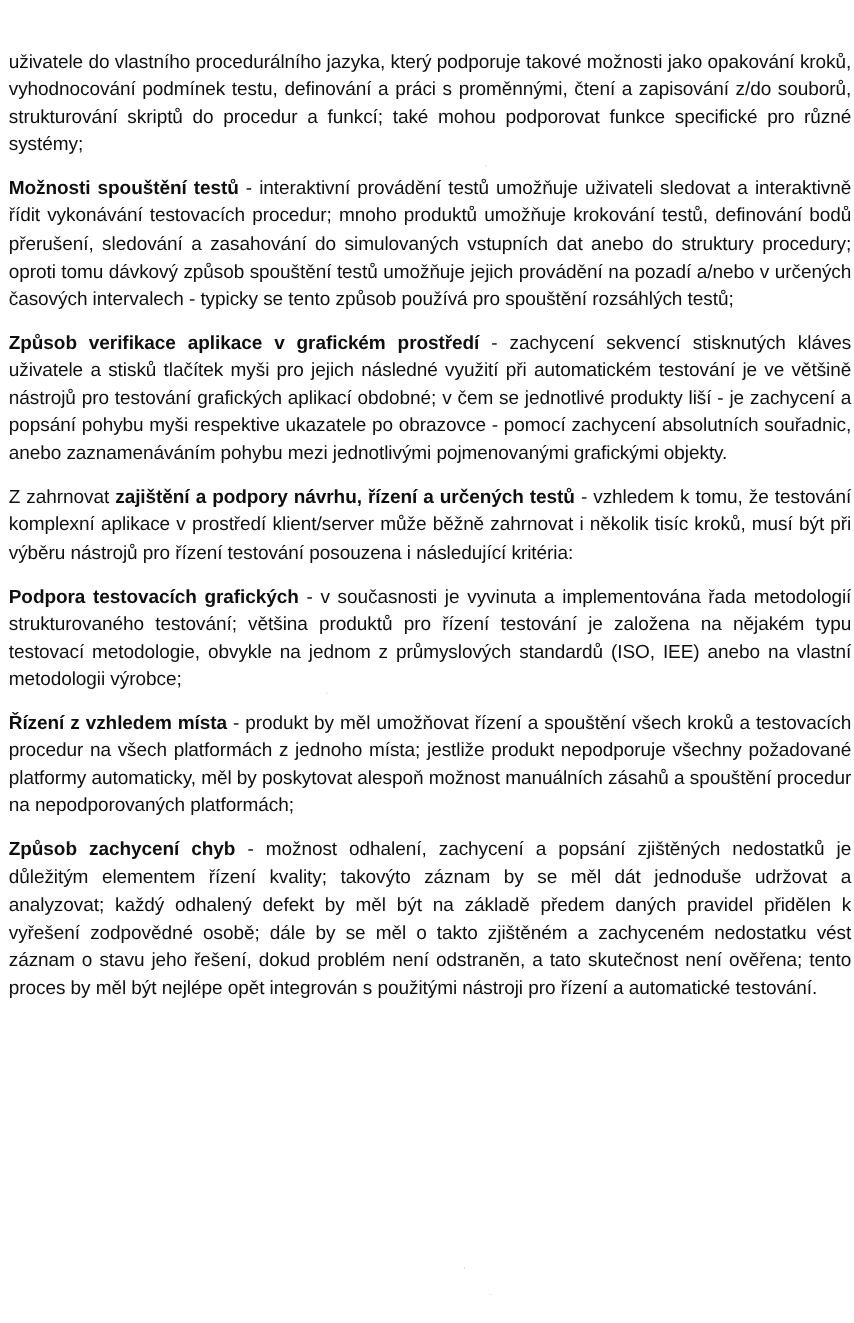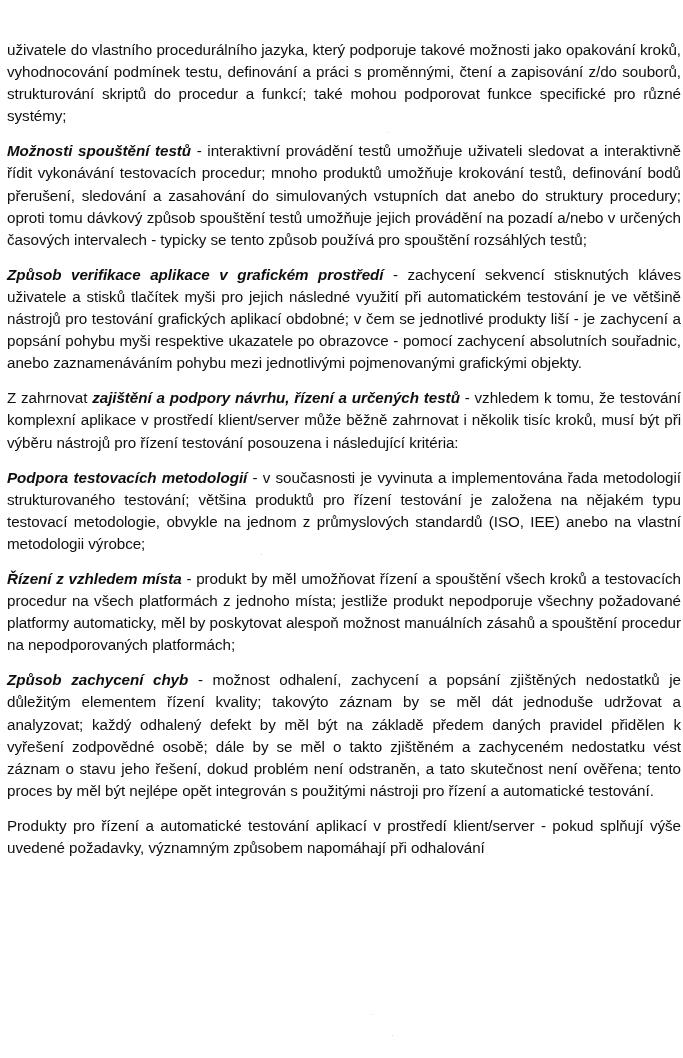--- a/index.html
+++ b/index.html
@@ -38,21 +38,20 @@
     text-justify: inter-word;
   }
   p.para:last-child {
     margin-bottom: 0;
   }
   
   p.para.clipped {
     margin-bottom: 0;
   }
   .lead {
-    font-style: italic;
     font-weight: 600;
   }
   .run {
     font-style: normal;
   }
   
   .speckle {
     position: absolute;
     pointer-events: none;
     background: #8d8d8d;
@@ -69,28 +68,27 @@
   <div class="doc-body">
 
     <p class="para"><span class="run">uživatele do vlastního procedurálního jazyka, který podporuje takové možnosti jako opakování kroků, vyhodnocování podmínek testu, definování a práci s proměnnými, čtení a zapisování z/do souborů, strukturování skriptů do procedur a funkcí; také mohou podporovat funkce specifické pro různé systémy;</span></p>
 
     <p class="para"><span class="lead">Možnosti spouštění testů</span><span class="run"> - interaktivní provádění testů umožňuje uživateli sledovat a interaktivně řídit vykonávání testovacích procedur; mnoho produktů umožňuje krokování testů, definování bodů přerušení, sledování a zasahování do simulovaných vstupních dat anebo do struktury procedury; oproti tomu dávkový způsob spouštění testů umožňuje jejich provádění na pozadí a/nebo v určených časových intervalech - typicky se tento způsob používá pro spouštění rozsáhlých testů;</span></p>
 
     <p class="para"><span class="lead">Způsob verifikace aplikace v grafickém prostředí</span><span class="run"> - zachycení sekvencí stisknutých kláves uživatele a stisků tlačítek myši pro jejich následné využití při automatickém testování je ve většině nástrojů pro testování grafických aplikací obdobné; v čem se jednotlivé produkty liší - je zachycení a popsání pohybu myši respektive ukazatele po obrazovce - pomocí zachycení absolutních souřadnic, anebo zaznamenáváním pohybu mezi jednotlivými pojmenovanými grafickými objekty.</span></p>
 
     <p class="para"><span class="run">Z zahrnovat </span><span class="lead">zajištění a podpory návrhu, řízení a určených testů</span><span class="run"> - vzhledem k tomu, že testování komplexní aplikace v prostředí klient/server může běžně zahrnovat i několik tisíc kroků, musí být při výběru nástrojů pro řízení testování posouzena i následující kritéria:</span></p>
 
-    <p class="para"><span class="lead">Podpora testovacích metodologií</span><span class="run"> - v současnosti je vyvinuta a implementována řada metodologií strukturovaného testování; většina produktů pro řízení testování je založena na nějakém typu testovací metodologie, obvykle na jednom z průmyslových standardů (ISO, IEE) anebo na vlastní metodologii výrobce;</span></p>
+    <p class="para"><span class="lead">Podpora testovacích grafických</span><span class="run"> - v současnosti je vyvinuta a implementována řada metodologií strukturovaného testování; většina produktů pro řízení testování je založena na nějakém typu testovací metodologie, obvykle na jednom z průmyslových standardů (ISO, IEE) anebo na vlastní metodologii výrobce;</span></p>
 
     <p class="para"><span class="lead">Řízení z vzhledem místa</span><span class="run"> - produkt by měl umožňovat řízení a spouštění všech kroků a testovacích procedur na všech platformách z jednoho místa; jestliže produkt nepodporuje všechny požadované platformy automaticky, měl by poskytovat alespoň možnost manuálních zásahů a spouštění procedur na nepodporovaných platformách;</span></p>
 
 
     <p class="para"><span class="lead">Způsob zachycení chyb</span><span class="run"> - možnost odhalení, zachycení a popsání zjištěných nedostatků je důležitým elementem řízení kvality; takovýto záznam by se měl dát jednoduše udržovat a analyzovat; každý odhalený defekt by měl být na základě předem daných pravidel přidělen k vyřešení zodpovědné osobě; dále by se měl o takto zjištěném a zachyceném nedostatku vést záznam o stavu jeho řešení, dokud problém není odstraněn, a tato skutečnost není ověřena; tento proces by měl být nejlépe opět integrován s použitými nástroji pro řízení a automatické testování.</span></p>
 
-    <p class="para clipped"><span class="run">Produkty pro řízení a automatické testování aplikací v prostředí klient/server - pokud splňují výše uvedené požadavky, významným způsobem napomáhají při odhalování</span></p>
 
   </div>
 
   <span class="speckle" style="left:388px; top:97px;"></span>
   <span class="speckle" style="left:261px; top:519px;"></span>
   <span class="speckle" style="left:150px; top:449px;"></span>
   <span class="speckle" style="left:392px; top:1000px;"></span>
   <span class="speckle" style="left:371px; top:979px;"></span>
 </div>
 

